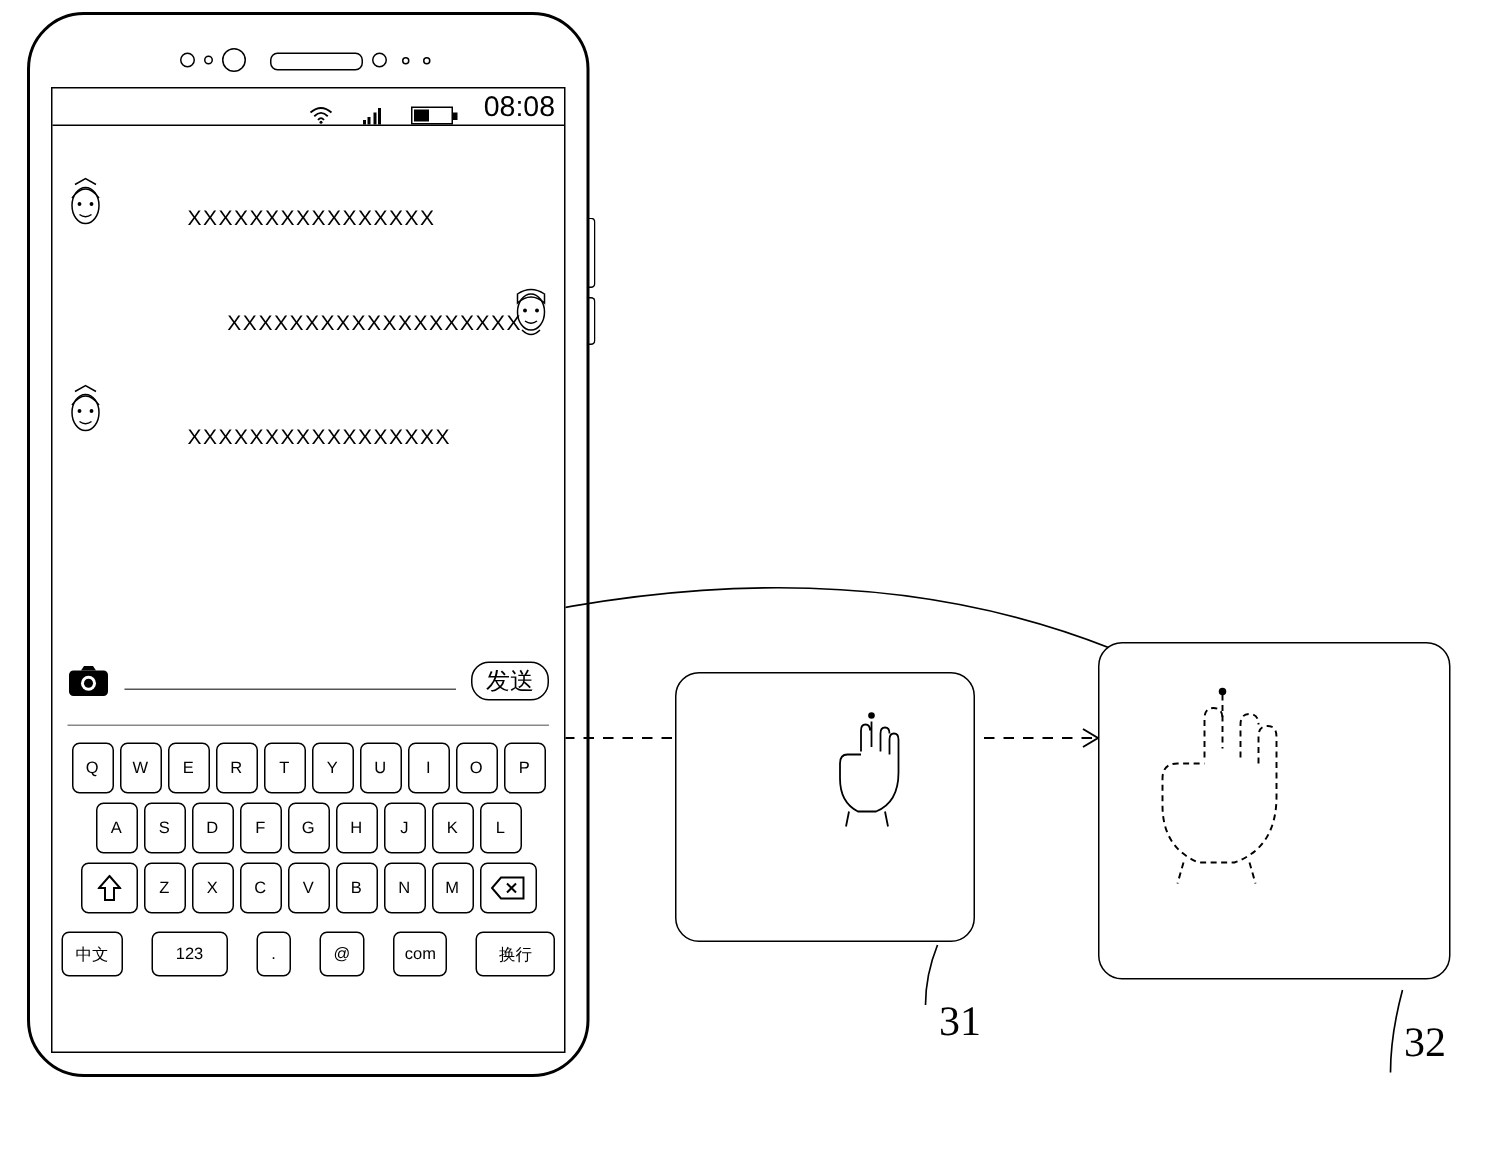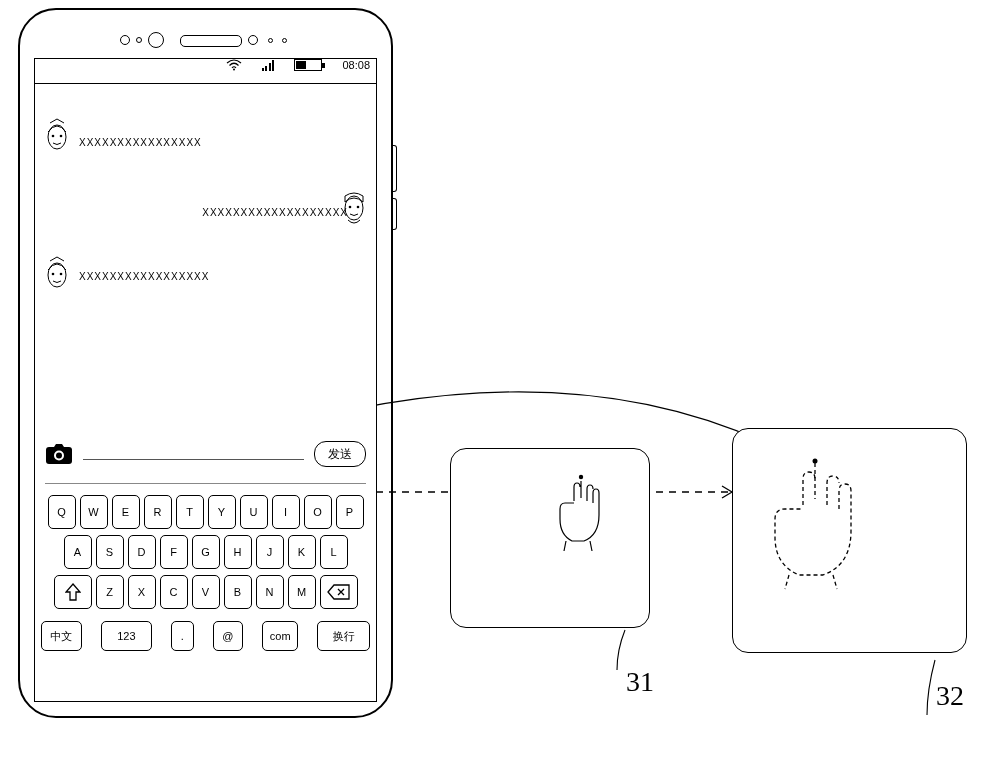--- a/index.html
+++ b/index.html
@@ -4,35 +4,35 @@
 <style>
   html,body{margin:0;padding:0;width:1000px;height:766px;background:#fff;font-family:Arial,Helvetica,sans-serif;color:#000;}
   .canvas{position:relative;width:1000px;height:766px;}
   
   .phone{position:absolute;left:18px;top:8px;width:375px;height:710px;border:2px solid #000;border-radius:38px;box-sizing:border-box;}
   .speaker-bar{position:absolute;top:22px;left:0;right:0;height:18px;}
   .dot{position:absolute;border:1.2px solid #000;border-radius:50%;box-sizing:border-box;}
   .speaker{position:absolute;top:3px;left:160px;width:60px;height:10px;border:1.2px solid #000;border-radius:5px;}
   .screen{position:absolute;left:14px;right:14px;top:48px;bottom:14px;border:1.2px solid #000;box-sizing:border-box;background:#fff;}
   
-  .statusbar{position:absolute;top:0;left:0;right:0;height:24px;border-bottom:1.2px solid #000;font-size:11px;display:flex;justify-content:flex-end;align-items:flex-start;gap:20px;padding:0 6px;}
+  .statusbar{position:absolute;top:0;left:0;right:0;height:24px;border-bottom:1.2px solid #000;font-size:19px;display:flex;justify-content:flex-end;align-items:flex-end;gap:20px;padding:0 6px;}
   .battery{width:28px;height:12px;border:1.2px solid #000;position:relative;box-sizing:border-box;}
   .battery::after{content:"";position:absolute;right:-4px;top:3px;width:3px;height:5px;background:#000;}
   .battery .level{position:absolute;left:1px;top:1px;bottom:1px;width:10px;background:#000;}
   .signal{display:flex;align-items:flex-end;gap:1.5px;height:12px;}
   .signal span{display:block;width:2px;background:currentColor;}
   
   .chat{position:absolute;top:24px;left:0;right:0;bottom:274px;}
   .avatar{position:absolute;width:28px;height:38px;}
-  .msg{position:absolute;font-size:10px;letter-spacing:1px;}
+  .msg{position:absolute;font-size:14px;letter-spacing:1px;margin-left:46px;}
   
   .inputbar{position:absolute;left:0;right:0;bottom:218px;height:56px;}
   .camera-icon{position:absolute;left:10px;top:16px;width:28px;height:22px;}
   .textfield{position:absolute;left:48px;top:32px;right:72px;border-bottom:1px solid #555;height:0;}
-  .send-btn{position:absolute;right:10px;top:14px;width:50px;height:24px;border:1.2px solid #000;border-radius:12px;font-size:12px;display:flex;align-items:center;justify-content:center;}
+  .send-btn{position:absolute;right:10px;top:14px;width:50px;height:24px;border:1.2px solid #000;border-radius:12px;font-size:16px;display:flex;align-items:center;justify-content:center;}
   
   .keyboard{position:absolute;left:0;right:0;bottom:0;height:218px;padding:12px 6px 6px 6px;box-sizing:border-box;}
   .keyboard::before{content:"";position:absolute;left:10px;right:10px;top:0;border-top:1px solid #888;}
   .krow{display:flex;justify-content:center;gap:4px;margin-bottom:6px;}
   .key{border:1.2px solid #000;border-radius:5px;height:34px;display:flex;align-items:center;justify-content:center;font-size:11px;box-sizing:border-box;}
   .key.letter{width:28px;}
   .krow.bottom .key{height:30px;}
   
   .touchpad{position:absolute;border:1.2px solid #000;border-radius:16px;box-sizing:border-box;background:#fff;}
   .label{position:absolute;font-size:28px;font-family:'Times New Roman',serif;}
@@ -114,21 +114,21 @@
         <div class="msg" style="right:28px;top:124px">XXXXXXXXXXXXXXXXXXX</div>
 
         <svg class="avatar" style="left:8px;top:172px" viewBox="0 0 28 38">
             <ellipse cx="14" cy="20" rx="9" ry="12" fill="none" stroke="#000"></ellipse>
             <path d="M5 15 Q14 3 23 15" fill="none" stroke="#000"></path>
             <path d="M7 6 L14 2 L21 6" fill="none" stroke="#000"></path>
             <circle cx="10" cy="19" r="1.3" fill="#000"></circle>
             <circle cx="18" cy="19" r="1.3" fill="#000"></circle>
             <path d="M10 26 Q14 29 18 26" fill="none" stroke="#000"></path>
           </svg>
-        <div class="msg" style="left:44px;top:188px">XXXXXXXXXXXXXXXXX</div>
+        <div class="msg" style="left:44px;top:200px">XXXXXXXXXXXXXXXXX</div>
       </div>
 
       <div class="inputbar">
         <svg class="camera-icon" viewBox="0 0 28 22">
             <rect x="1" y="4" width="26" height="17" rx="3" fill="#000"></rect>
             <path d="M9 4 L11 1 H17 L19 4" fill="#000"></path>
             <circle cx="14" cy="12.5" r="5" fill="#fff"></circle>
             <circle cx="14" cy="12.5" r="3" fill="#000"></circle>
           </svg>
         <div class="textfield"></div>

